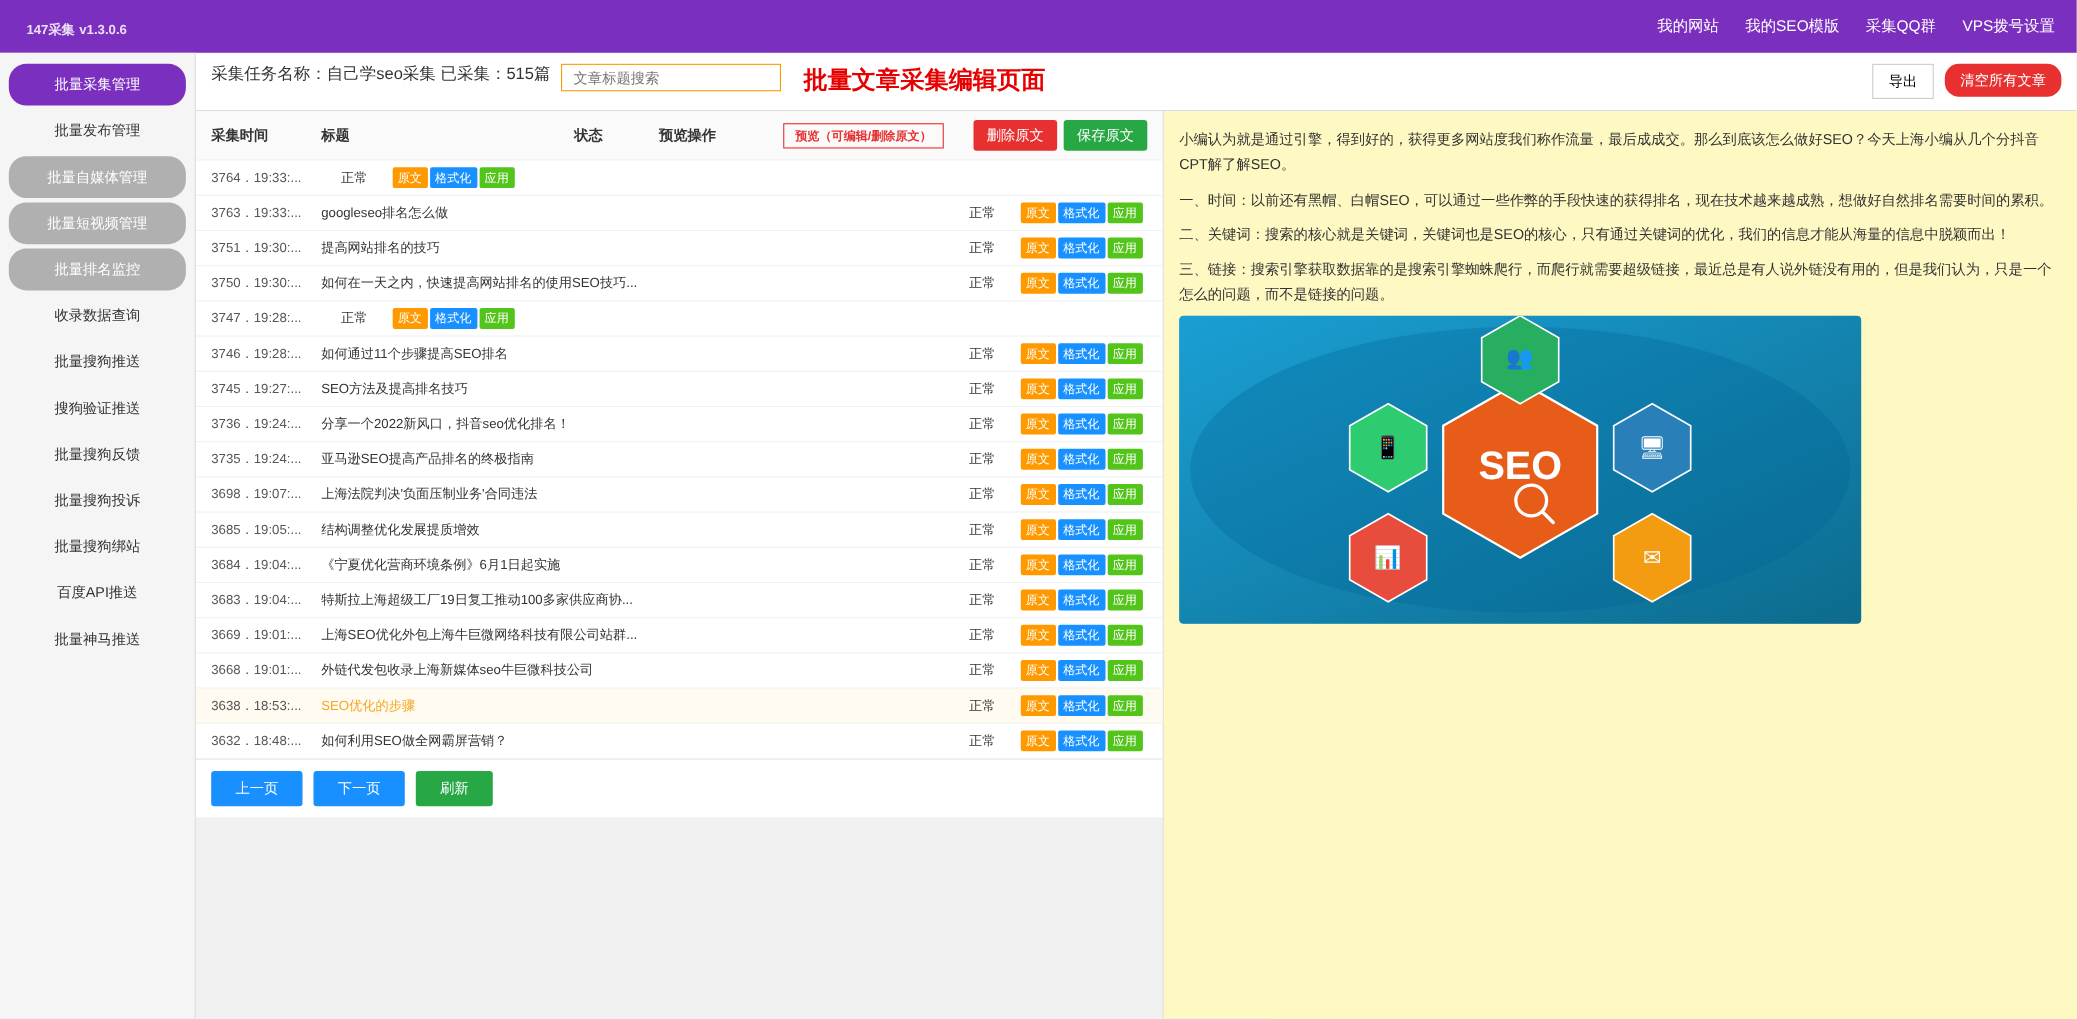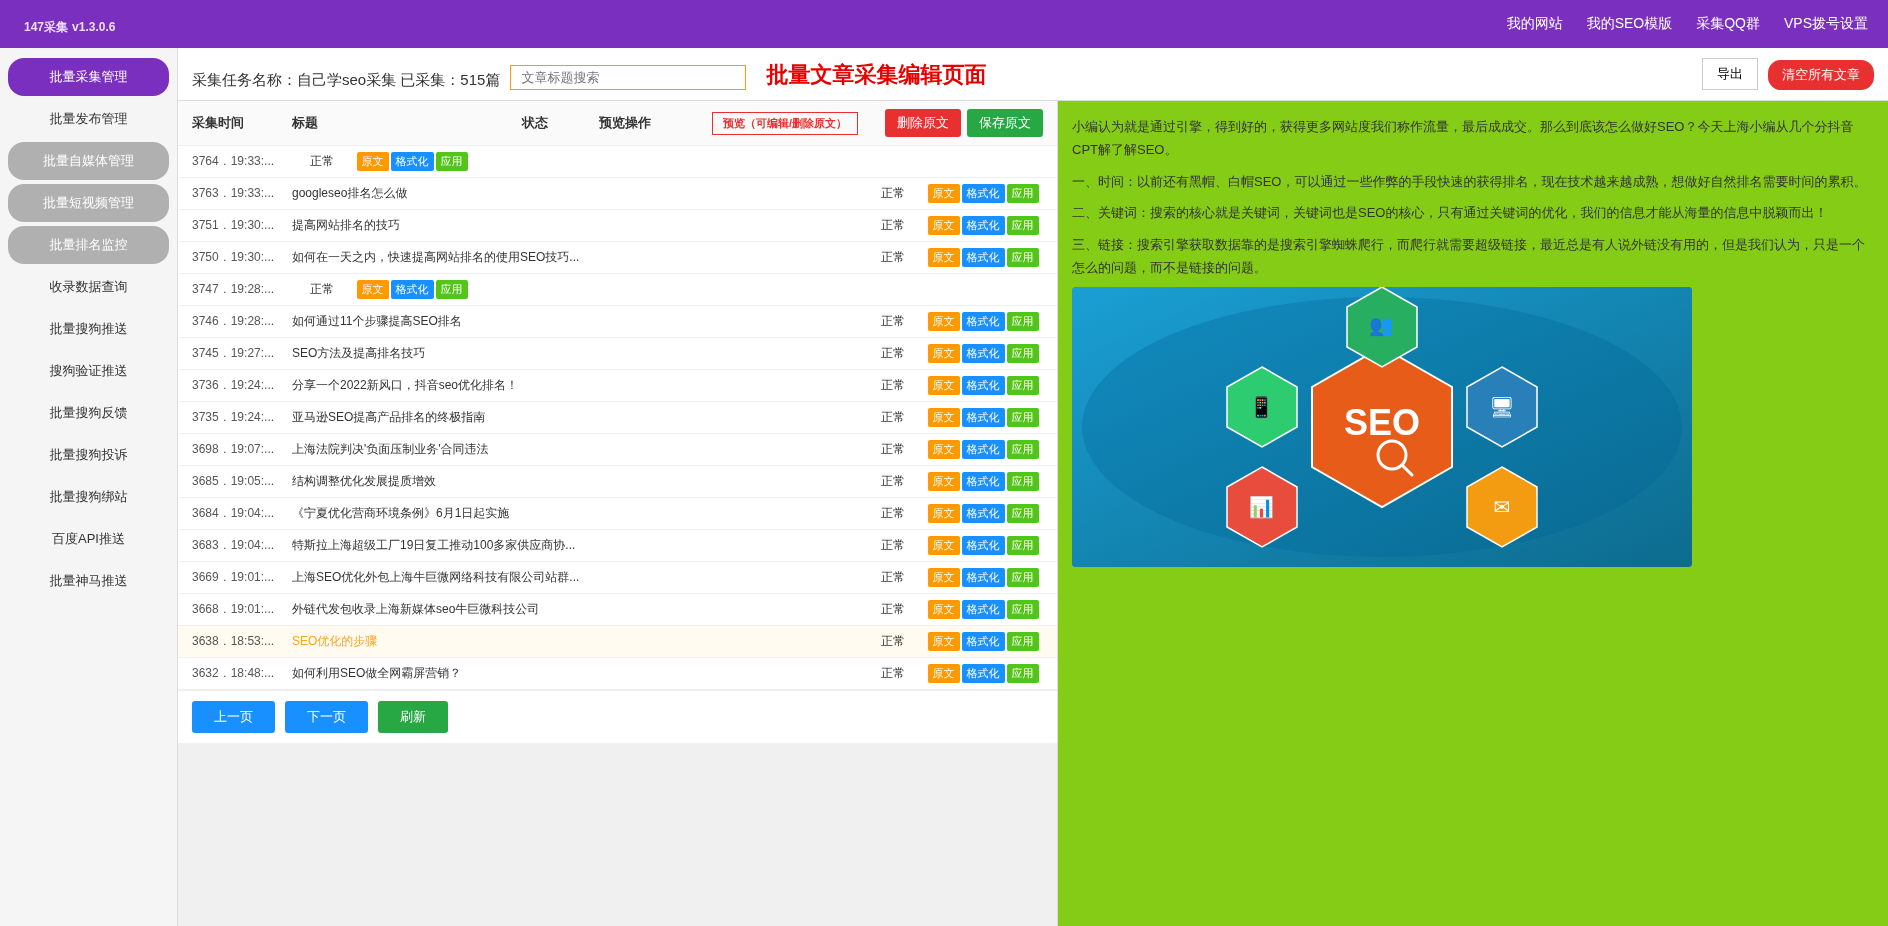--- a/index.html
+++ b/index.html
@@ -78,34 +78,34 @@
       display: flex;
       flex-direction: column;
       overflow: hidden;
     }
 
     
     .top-bar {
       background: white;
       padding: 10px 14px;
       display: flex;
-      align-items: flex-end;
+      align-items: flex-start;
       border-bottom: 1px solid #ddd;
       gap: 10px;
       flex-shrink: 0;
     }
     .top-bar .task-title {
       font-size: 15px;
       color: #333;
       flex-shrink: 0;
     }
     .top-bar .search-input {
       border: 1px solid #f90;
       padding: 4px 10px;
-      width: 236px;
+      width: 200px;
       outline: none;
       font-size: 13px;
     }
     .top-bar .page-heading {
       font-size: 22px;
       font-weight: bold;
       color: #e60000;
       margin-left: 10px;
     }
     .top-bar .btn-export {
@@ -237,21 +237,21 @@
       cursor: pointer;
       font-size: 13px;
       border-radius: 3px;
     }
 
     
     .preview-area {
       flex: 1;
       overflow-y: auto;
       padding: 14px;
-      background: #84cc16;
+      background: #fef9c3;
       font-size: 13px;
       line-height: 1.8;
       color: #333;
     }
     .preview-area p { margin-bottom: 8px; }
     .preview-image {
       width: 100%;
       max-width: 620px;
       height: 280px;
       background: linear-gradient(135deg, #1a9fd4 0%, #0d7a9e 100%);

